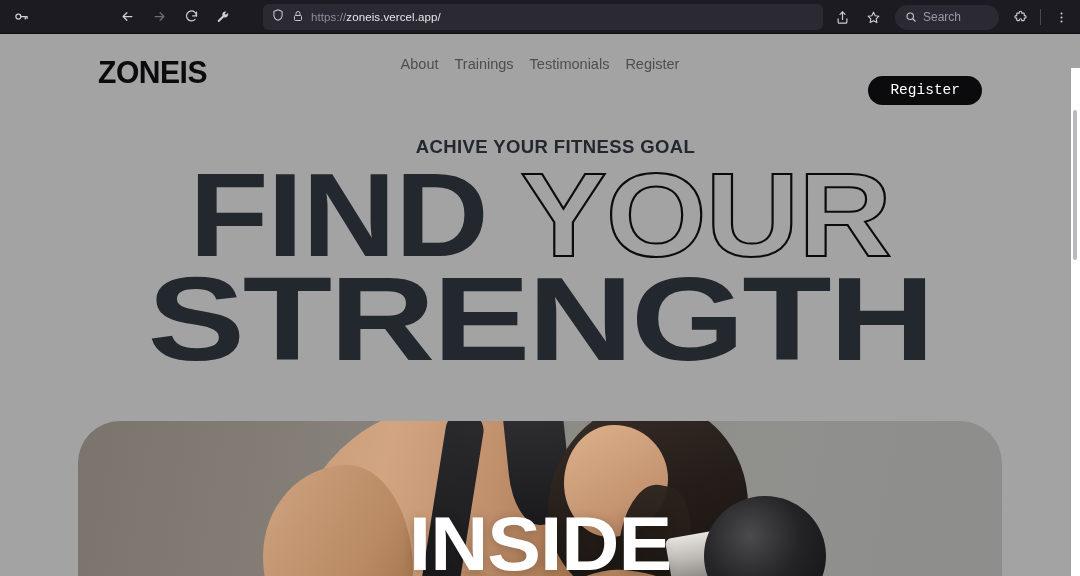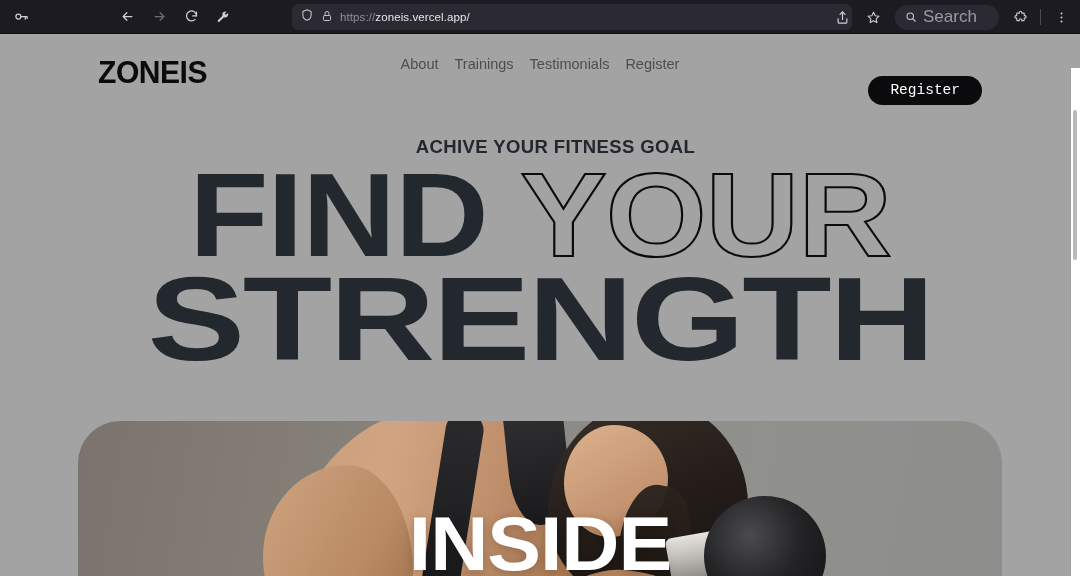--- a/index.html
+++ b/index.html
@@ -25,21 +25,21 @@
     border-radius:4px;
     color:#cfcfd6;
     flex:none;
   }
   .chrome-btn svg{ display:block; }
   .chrome-btn.dim{ color:#6d6d78; }
   .nav-group{ display:flex; align-items:center; margin-left:76px; gap:2px; }
 
   .urlbar{
     position:absolute;
-    left:292px; top:4px;
+    left:263px; top:4px;
     width:560px; height:26px;
     background:#2b2a33;
     border-radius:6px;
     display:flex; align-items:center;
     padding:0 8px;
     gap:7px;
   }
   .urlbar .shield{ color:#c5c5cd; flex:none; }
   .urlbar .lock{ color:#c5c5cd; flex:none; }
   .url-text{
@@ -56,21 +56,21 @@
     display:flex; align-items:center; gap:1px;
   }
   .searchbox{
     width:104px; height:25px;
     background:#2b2a33;
     border-radius:13px;
     display:flex; align-items:center;
     gap:6px; padding:0 10px;
     margin:0 5px 0 6px;
   }
-  .searchbox .ph{ font-size:17px; color:#9a9aa6; }
+  .searchbox .ph{ font-size:12px; color:#9a9aa6; }
   .chrome-sep{
     width:1px; height:16px;
     background:#4a4a55;
     margin:0 4px;
   }
 
   
   .viewport{
     position:relative;
     width:1080px; height:542px;

